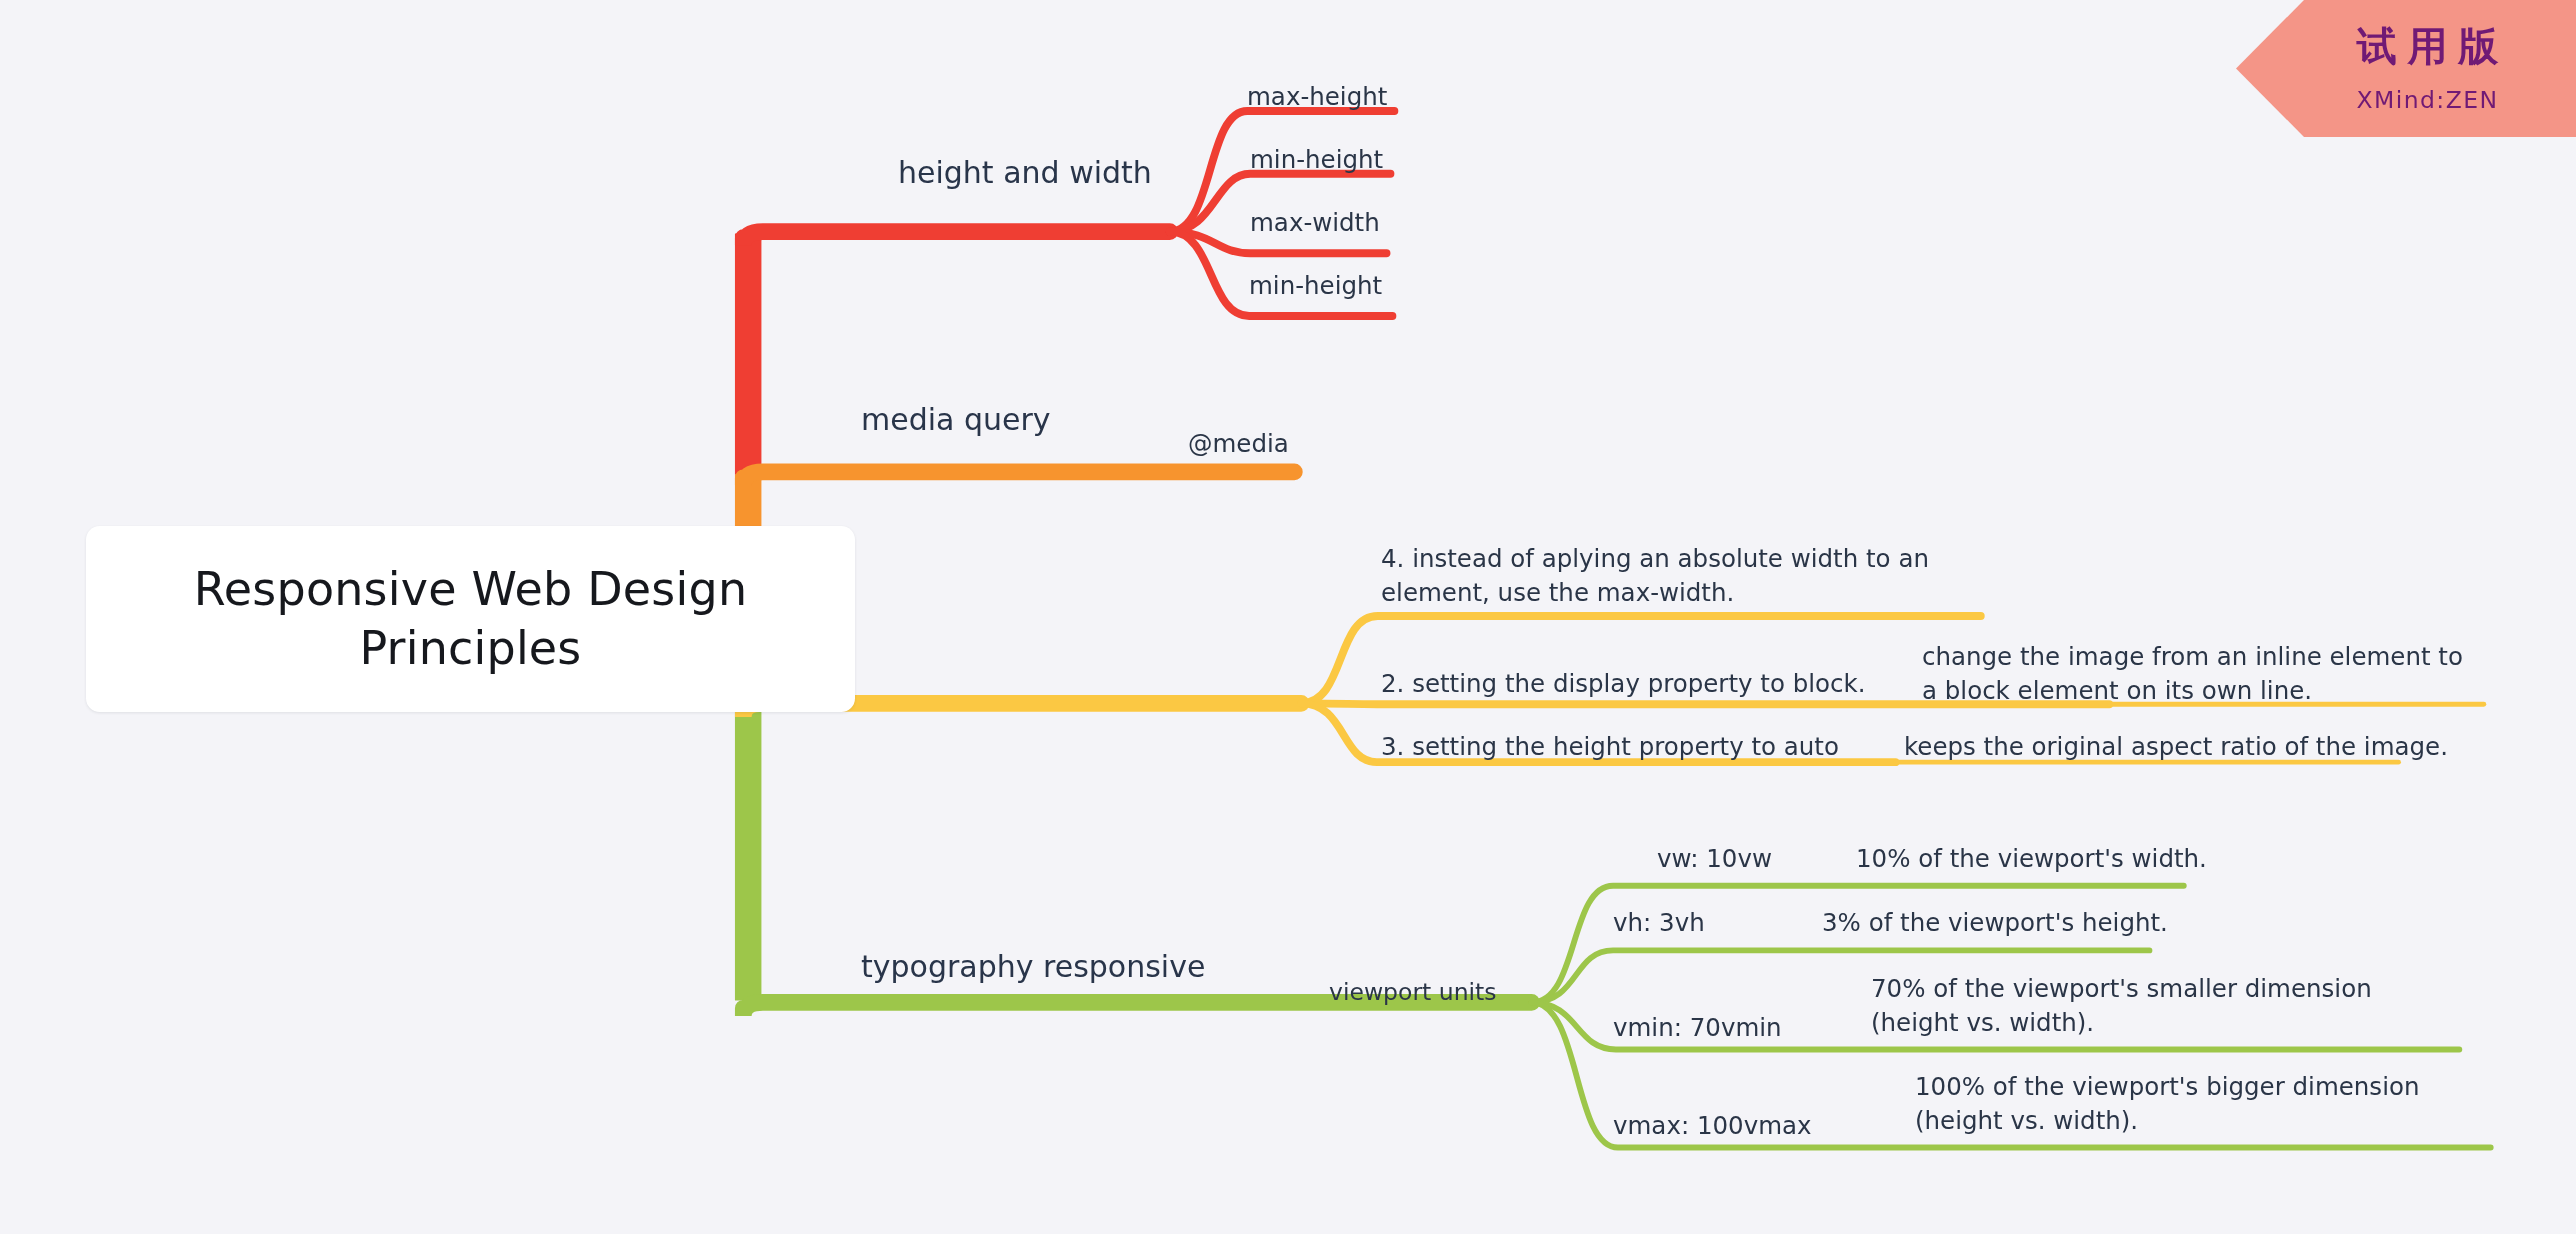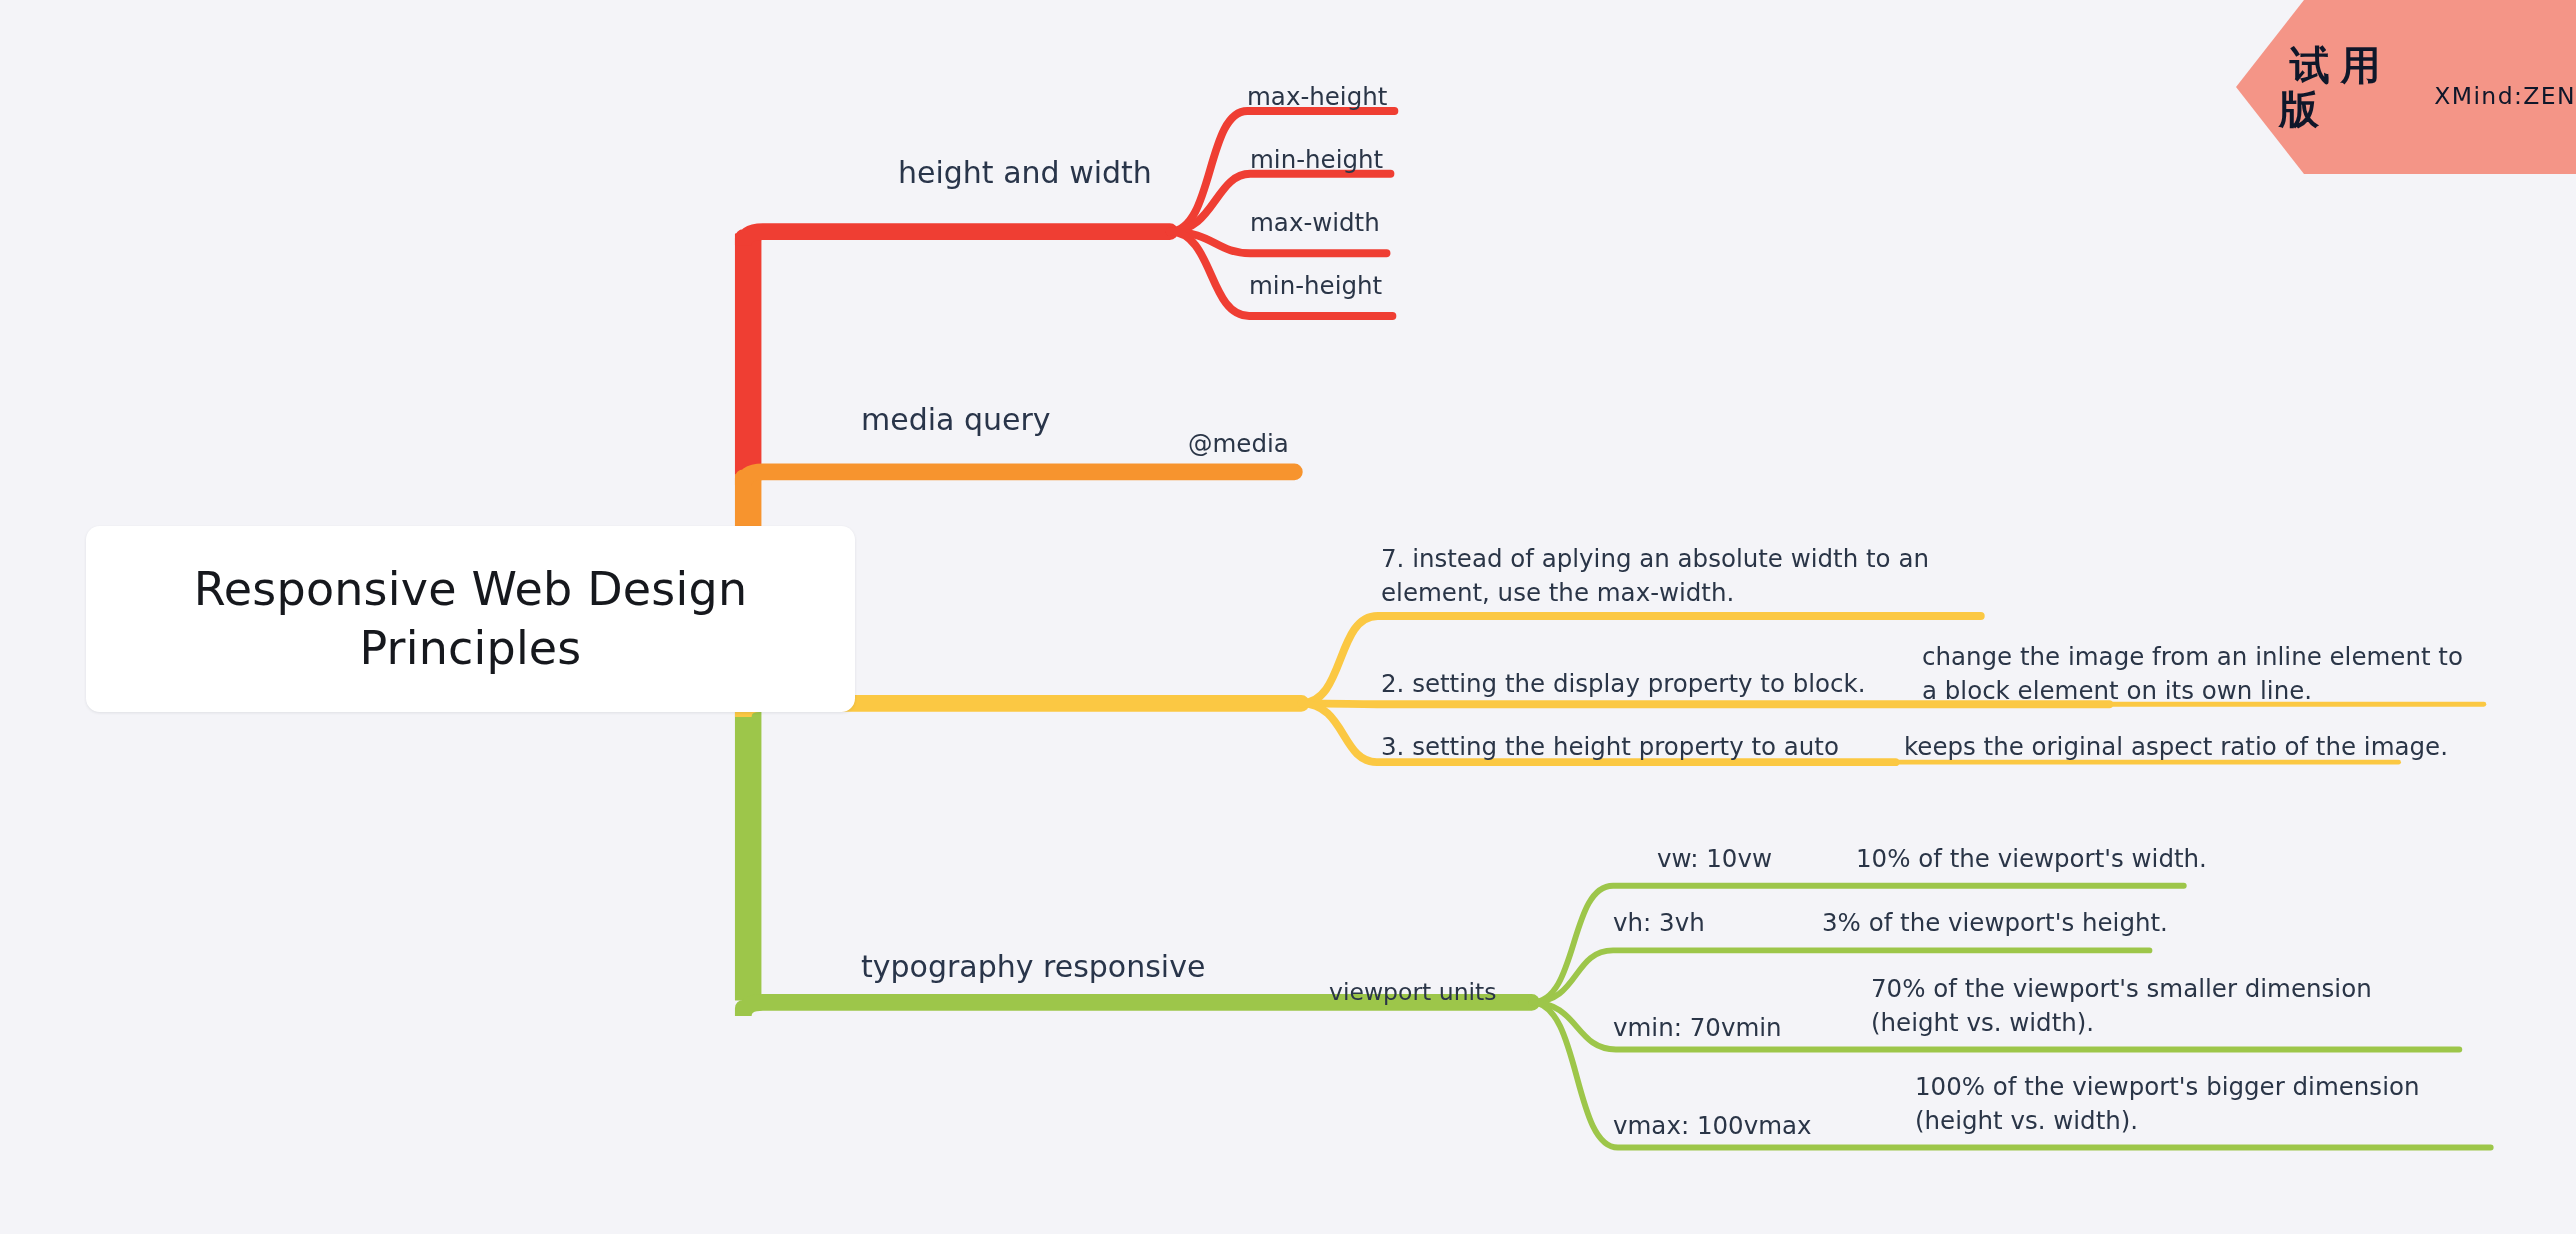--- a/index.html
+++ b/index.html
@@ -59,26 +59,26 @@
   .lvl2 { font-size: 24.5px; color: #2a3547; }
   .lvl3 { font-size: 24.5px; color: #2a3547; }
   .lvl2.small { font-size: 23.5px; }
 
   
   .trial-banner {
     position: absolute;
     top: 0;
     right: 0;
     width: 340px;
-    height: 174px;
+    height: 137px;
     background: #f49587;
     clip-path: polygon(20% 0, 100% 0, 100% 100%, 20% 100%, 0 50%);
-    color: #0f172a;
+    color: #701a75;
     display: flex;
-    flex-direction: row;
+    flex-direction: column;
     align-items: center;
     justify-content: center;
     padding-left: 43px;
     box-sizing: border-box;
   }
   .trial-cn {
     font-size: 40px;
     letter-spacing: 10.8px;
     text-indent: 10.8px;
     font-weight: 600;
@@ -140,21 +140,21 @@
 
   <div class="topic lvl2" style="left:1247px; top:82px;">max-height</div>
   <div class="topic lvl2" style="left:1250px; top:145px;">min-height</div>
   <div class="topic lvl2" style="left:1250px; top:208px;">max-width</div>
   <div class="topic lvl2" style="left:1249px; top:271px;">min-height</div>
 
   <div class="topic lvl1" style="left:861px; top:402px;">media query</div>
   <div class="topic lvl2" style="left:1188px; top:429px;">@media</div>
 
 
-  <div class="topic lvl2 wrap" style="left:1381px; top:542px; width:588px; line-height:1.38;">7. instead of aplying an absolute width to an element, use the max-width.</div>
+  <div class="topic lvl2 wrap" style="left:1381px; top:542px; width:588px; line-height:1.38;">4. instead of aplying an absolute width to an element, use the max-width.</div>
 
   <div class="topic lvl2" style="left:1381px; top:669px;">2. setting the display property to block.</div>
   <div class="topic lvl3 wrap" style="left:1922px; top:640px; width:559px; line-height:1.38;">change the image from an inline element to a block element on its own line.</div>
 
   <div class="topic lvl2" style="left:1381px; top:732px;">3. setting the height property to auto</div>
   <div class="topic lvl3" style="left:1904px; top:732px;">keeps the original aspect ratio of the image.</div>
 
   <div class="topic lvl1" style="left:861px; top:949px;">typography responsive</div>
   <div class="topic lvl2 small" style="left:1329px; top:978px;">viewport units</div>
 

